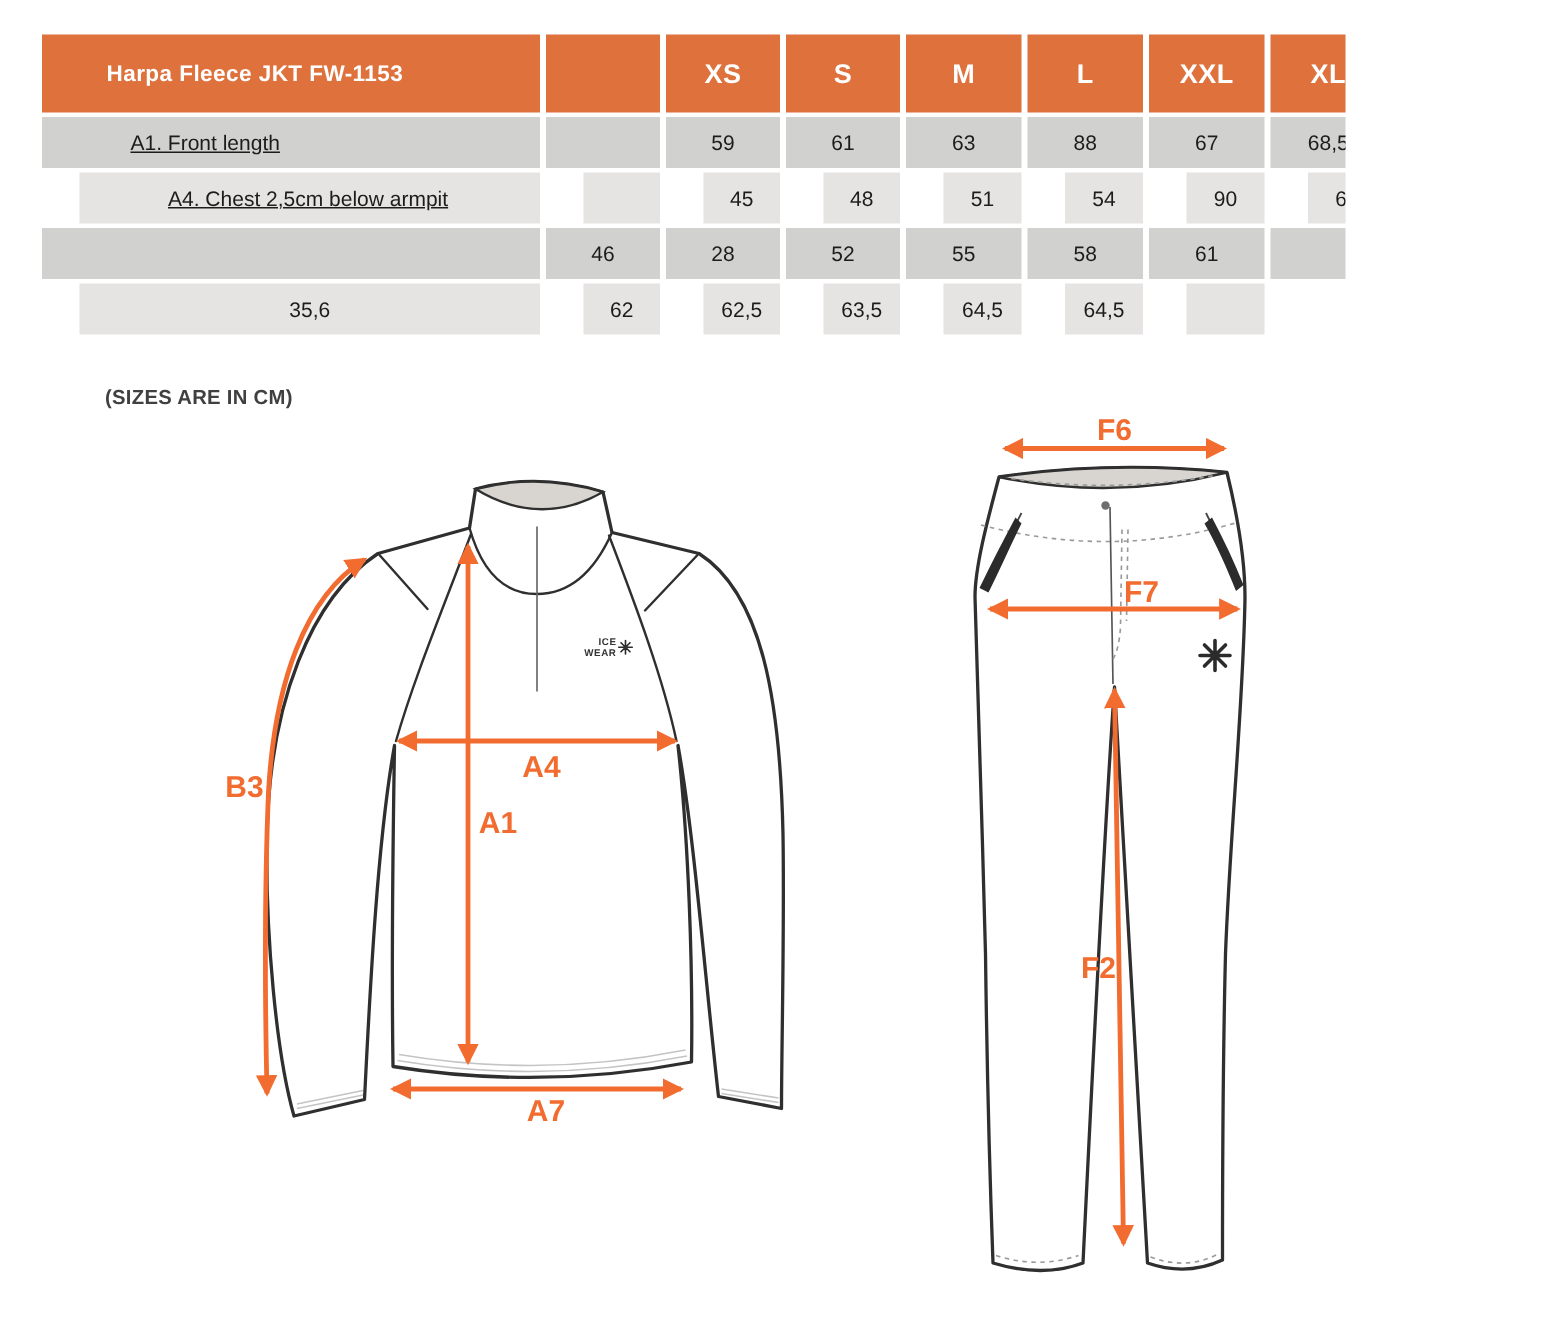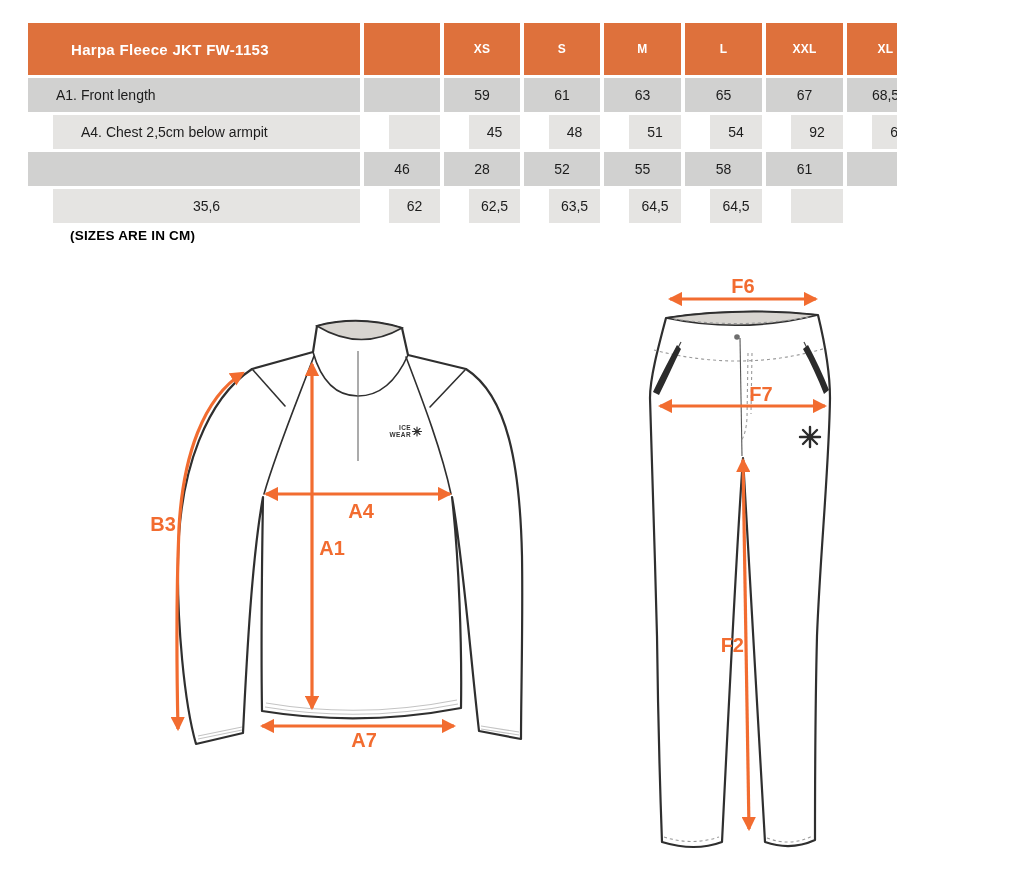--- a/index.html
+++ b/index.html
@@ -17,29 +17,29 @@
     display:grid;
     grid-template-columns:332px 76px 76px 76px 77px 77px 77px 77px 80px;
     grid-template-rows:52px 34px 34px 34px 34px;
     column-gap:4px;row-gap:3px;
   }
   .cell{
     display:flex;align-items:center;justify-content:center;
     font-size:14px;color:#1c1c1c;
     white-space:nowrap;overflow:hidden;
   }
-  .cell.hdr{background:#DE713C;color:#ffffff;font-weight:bold;font-size:12px;letter-spacing:.3px;}
+  .cell.hdr{background:#DE713C;color:#ffffff;font-weight:bold;font-size:18px;letter-spacing:.3px;}
   .cell.title-cell{justify-content:flex-start;padding-left:43px;font-size:15px;}
   .cell.dark{background:#D1D1D0;}
   .cell.light{background:#E5E4E2;margin-left:25px;}
-  .cell.label{justify-content:flex-start;padding-left:28px;}
+  .cell.label{justify-content:flex-start;padding-left:59px;text-decoration:underline;}
   
   .note{
-    position:absolute;left:70px;top:228px;
-    color:#000000;font-size:13.5px;font-weight:bold;letter-spacing:.2px;
+    position:absolute;left:70px;top:257px;
+    color:#404040;font-size:13.5px;font-weight:bold;letter-spacing:.2px;
   }
   
   .jacket-svg{position:absolute;left:140px;top:300px;}
   .pants-svg{position:absolute;left:610px;top:272px;}
   .outline{fill:#ffffff;stroke:#2f2f2f;stroke-width:2.2;stroke-linejoin:round;}
   .seam{fill:none;stroke:#2f2f2f;stroke-width:1.6;stroke-linecap:round;}
   .stitch{fill:none;stroke:#c4c4c4;stroke-width:1.1;}
   .stitch-dash{fill:none;stroke:#9a9a9a;stroke-width:1.1;stroke-dasharray:3 3;}
   .arrow{fill:none;stroke:#F26C30;stroke-width:3.2;}
   .mlabel{fill:#F26C30;font-size:20px;font-weight:bold;font-family:"Liberation Sans",sans-serif;}
@@ -59,31 +59,31 @@
       <div class="cell hdr">M</div>
       <div class="cell hdr">L</div>
       <div class="cell hdr">XXL</div>
       <div class="cell hdr">XL</div>
       <div class="cell hdr">XXXL</div>
       <div class="cell dark label">A1. Front length</div>
       <div class="cell dark"></div>
       <div class="cell dark">59</div>
       <div class="cell dark">61</div>
       <div class="cell dark">63</div>
-      <div class="cell dark">65</div>
+      <div class="cell dark">88</div>
       <div class="cell dark">67</div>
       <div class="cell dark">68,5</div>
       <div class="cell dark"></div>
       <div class="cell light label">A4. Chest 2,5cm below armpit</div>
       <div class="cell light"></div>
       <div class="cell light">45</div>
       <div class="cell light">48</div>
       <div class="cell light">51</div>
       <div class="cell light">54</div>
-      <div class="cell light">92</div>
+      <div class="cell light">90</div>
       <div class="cell light">60</div>
       <div class="cell light"></div>
       <div class="cell dark"></div>
       <div class="cell dark">46</div>
       <div class="cell dark">28</div>
       <div class="cell dark">52</div>
       <div class="cell dark">55</div>
       <div class="cell dark">58</div>
       <div class="cell dark">61</div>
       <div class="cell dark"></div>

